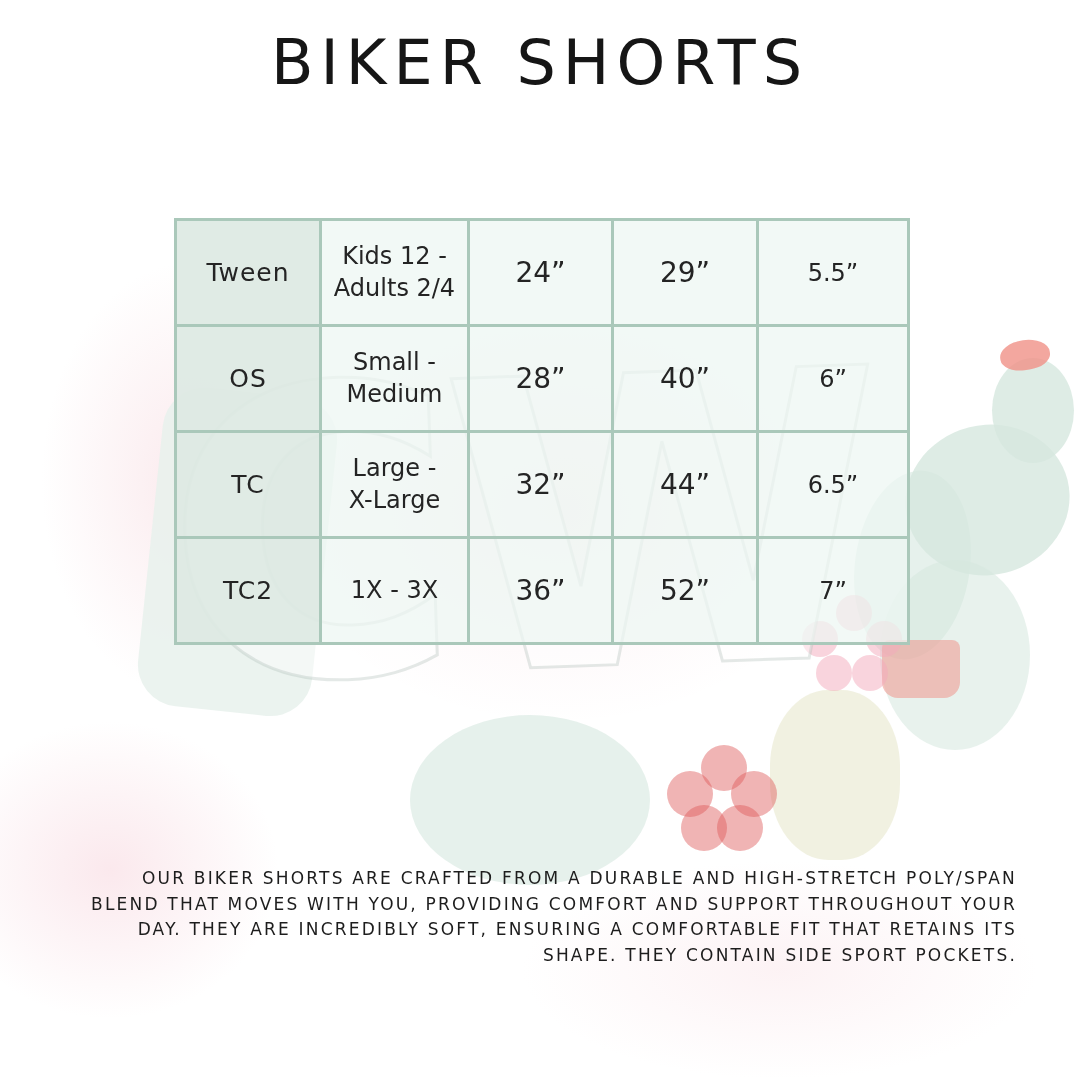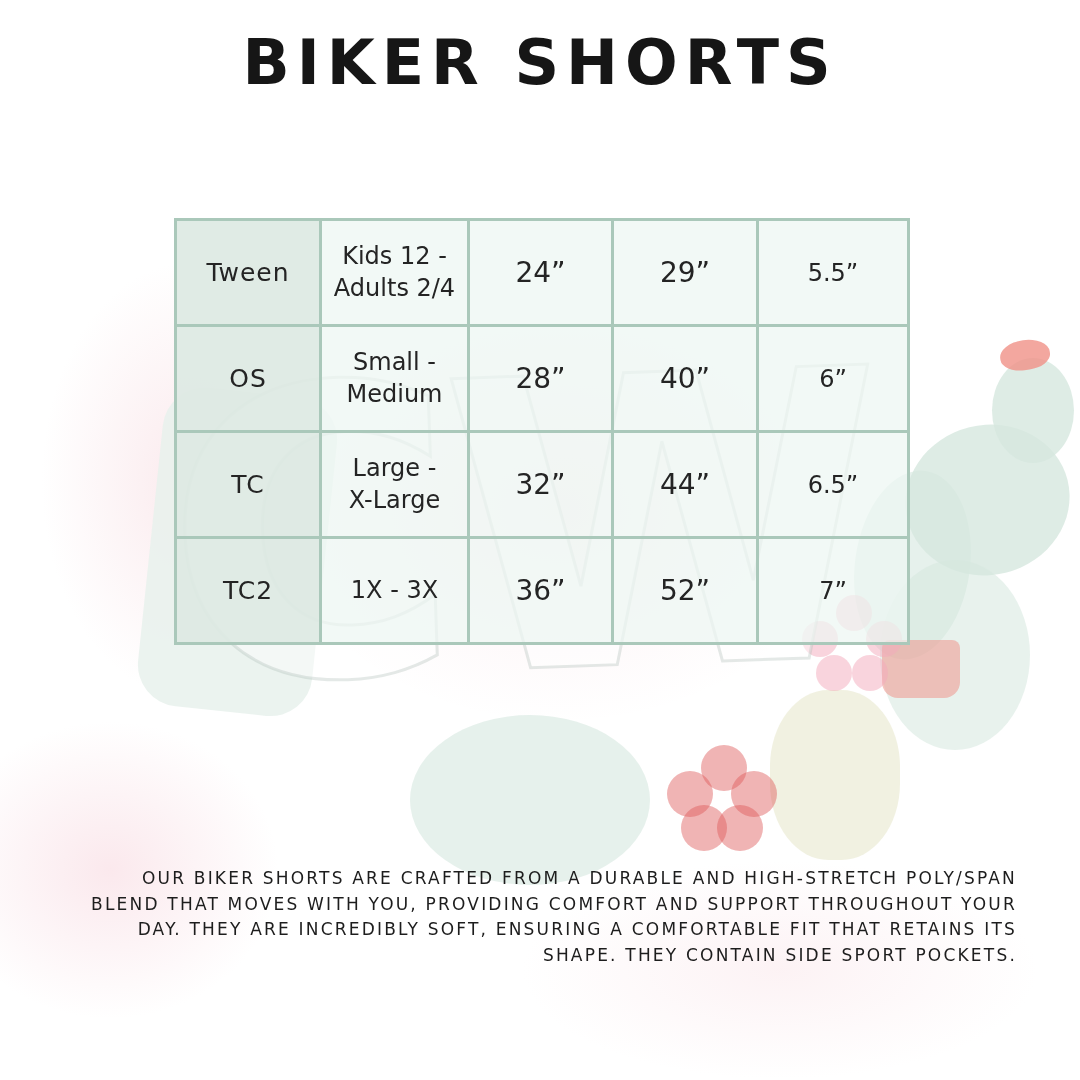--- a/index.html
+++ b/index.html
@@ -30,21 +30,21 @@
   .flower-pink .p{width:36px;height:36px;background:rgba(243,169,187,.5);}
   .p1{left:36px;top:0;} .p2{left:2px;top:26px;} .p3{left:66px;top:26px;} .p4{left:16px;top:60px;} .p5{left:52px;top:60px;}
 
   
   .cw{position:absolute;left:165px;top:330px;z-index:1;font-size:400px;line-height:1;font-weight:bold;
       font-family:"DejaVu Sans",sans-serif;color:rgba(255,255,255,.45);
       -webkit-text-stroke:3px rgba(170,188,180,.32);transform:rotate(-2deg);letter-spacing:-14px;}
 
   
   .title{position:absolute;top:28px;left:0;width:1080px;text-align:center;z-index:3;
-         color:#161616;font-weight:bold;font-size:62px;line-height:1.13;letter-spacing:7px;}
+         color:#161616;font-weight:normal;font-size:62px;line-height:1.13;letter-spacing:7px;}
 
   
   table.sizechart{position:absolute;left:174px;top:218px;border-collapse:collapse;table-layout:fixed;z-index:3;}
   .sizechart td,.sizechart th{border:3px solid #aac8ba;text-align:center;vertical-align:middle;
       white-space:pre-line;color:#242424;font-weight:normal;padding:0 4px;}
   .sizechart tr{height:106px;}
   .sizechart tr.headrow{height:95px;}
   th.head{background:rgba(221,233,227,.92);font-size:24px;line-height:1.25;}
   td.rowhead{background:rgba(221,233,227,.92);font-size:25px;letter-spacing:1px;}
   td.data{background:rgba(237,246,242,.72);font-size:28px;}

